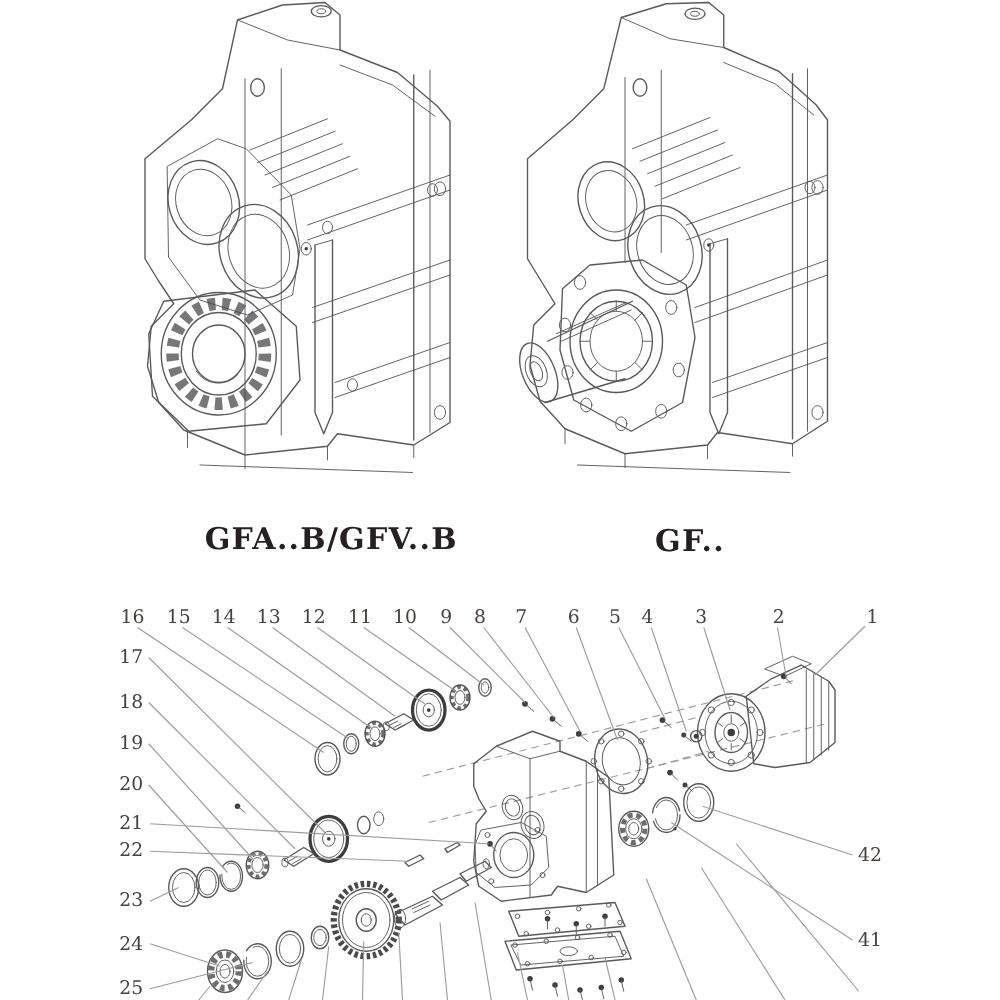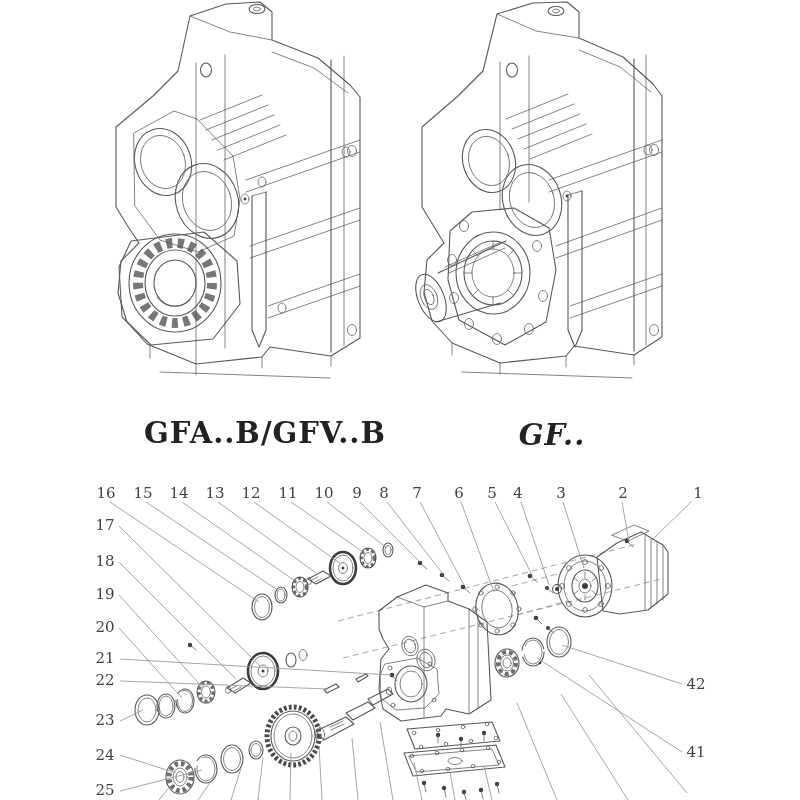--- a/index.html
+++ b/index.html
@@ -1,21 +1,21 @@
 <!DOCTYPE html>
 <html><head>
 <meta charset="utf-8">
 <style>
   html,body{margin:0;padding:0;background:#ffffff;}
   .page{position:relative;width:800px;height:800px;background:#ffffff;overflow:hidden;
         font-family:"DejaVu Serif", serif;}
-  .model-label{position:absolute;font-weight:bold;font-size:29px;letter-spacing:1px;
+  .model-label{position:absolute;font-weight:bold;font-size:24px;letter-spacing:1px;
                color:#272022;text-align:center;font-family:"DejaVu Serif", serif;}
   #label-left{left:110px;top:416px;width:310px;}
-  #label-right{left:452px;top:418px;width:200px;font-style:italic;}
+  #label-right{left:452px;top:418px;width:200px;}
   svg{position:absolute;left:0;top:0;}
   .ln{fill:none;stroke:#59595b;stroke-width:1.1;stroke-linejoin:round;stroke-linecap:round;}
   .thin{stroke-width:0.75;}
   .rim{fill:none;stroke:#3d3d3f;stroke-width:2.6;}
   .teeth{fill:none;stroke:#4a4a4c;}
   .fillDark{fill:#3d3d3f;stroke:none;}
   .leader{stroke:#9b9b9b;stroke-width:0.9;fill:none;}
   .dashedln{stroke:#9b9b9b;stroke-width:0.9;fill:none;stroke-dasharray:6 4;}
   .callout{font-family:"DejaVu Serif", serif;font-size:15px;fill:#46413f;text-anchor:middle;}
 </style>

